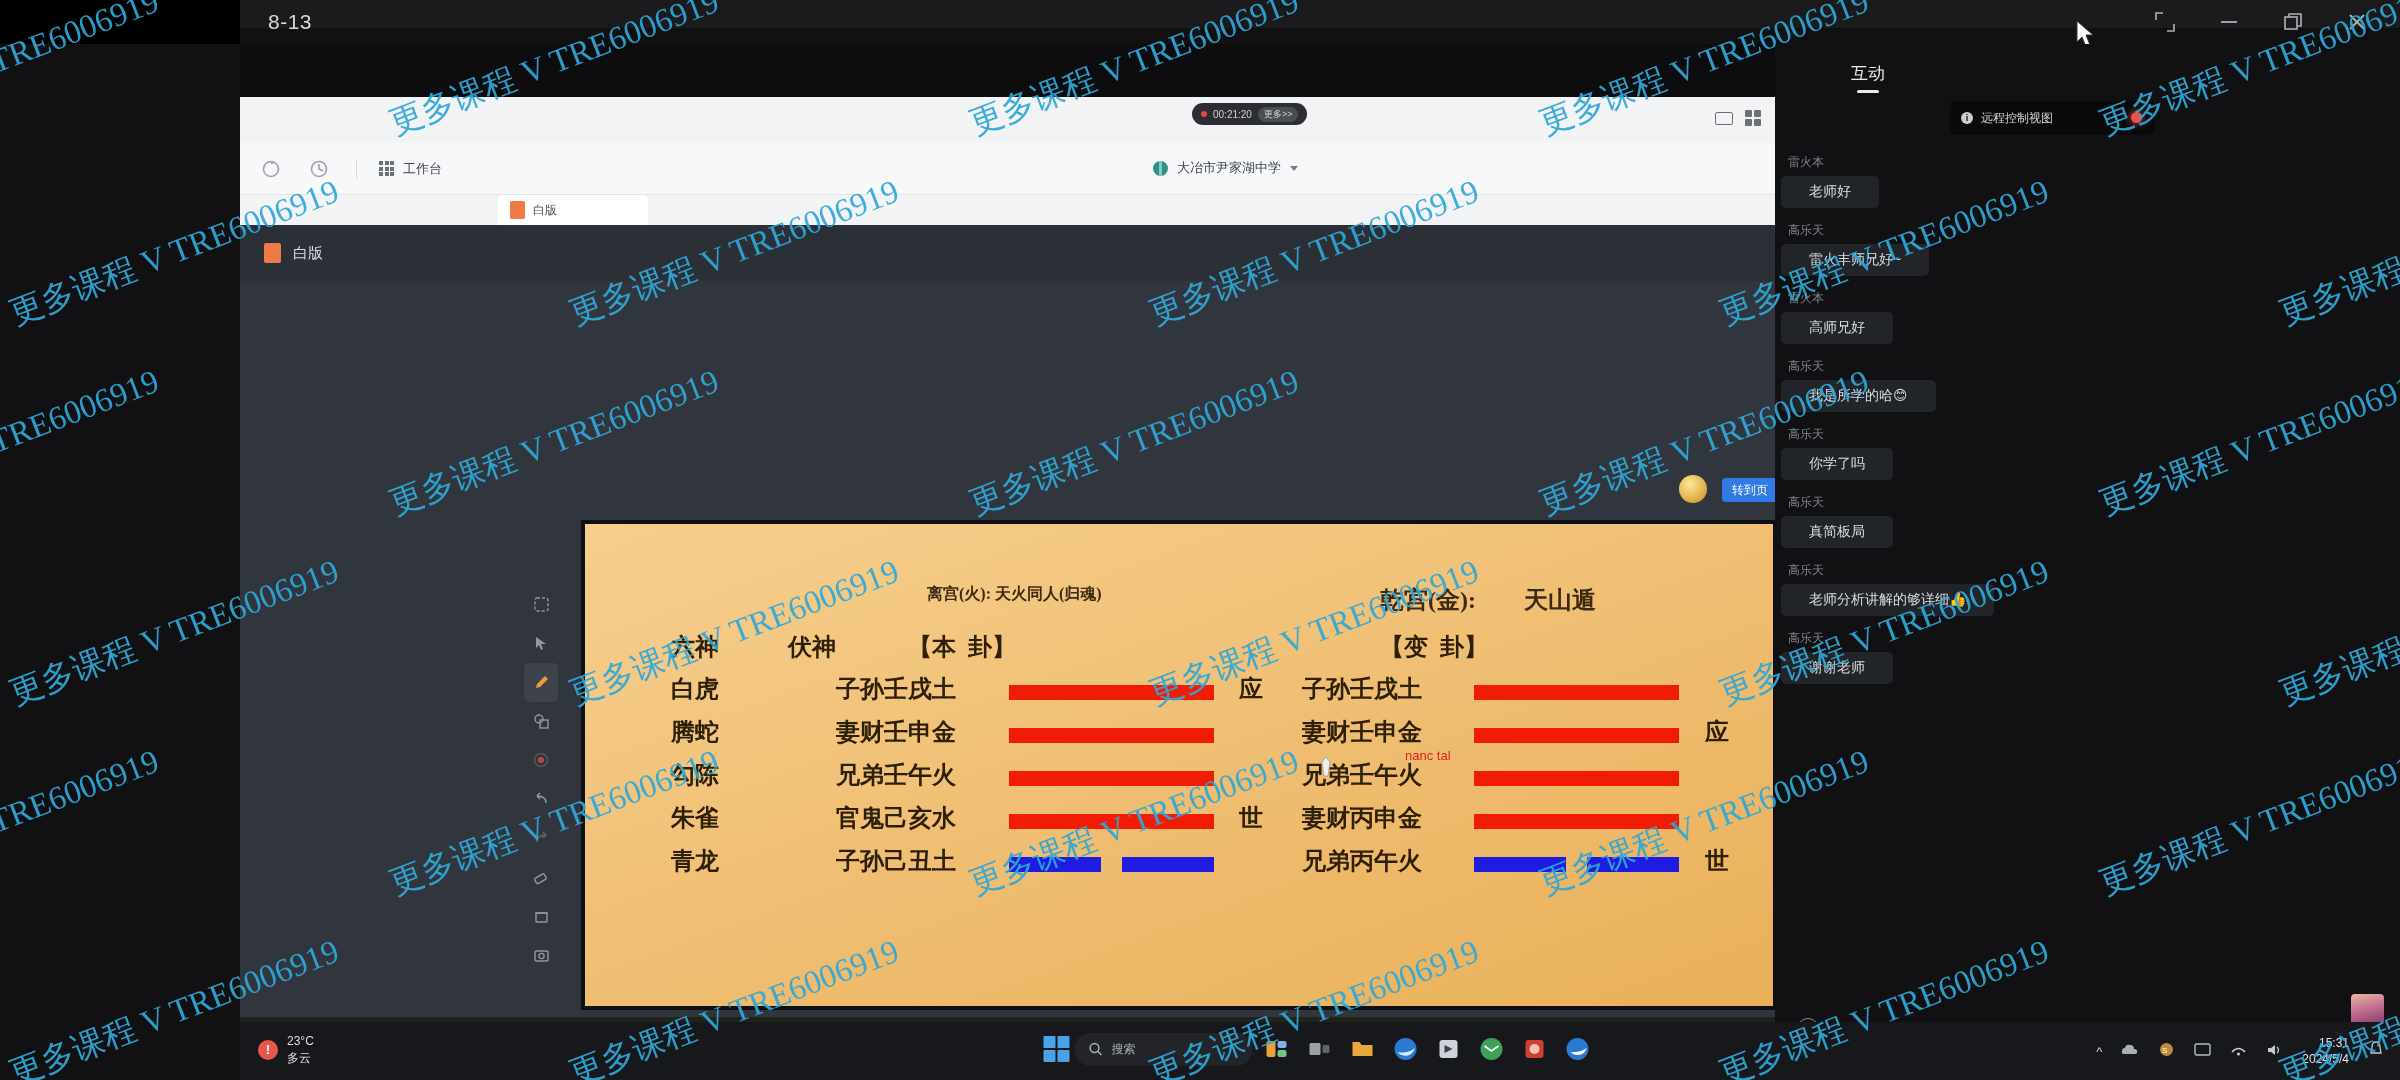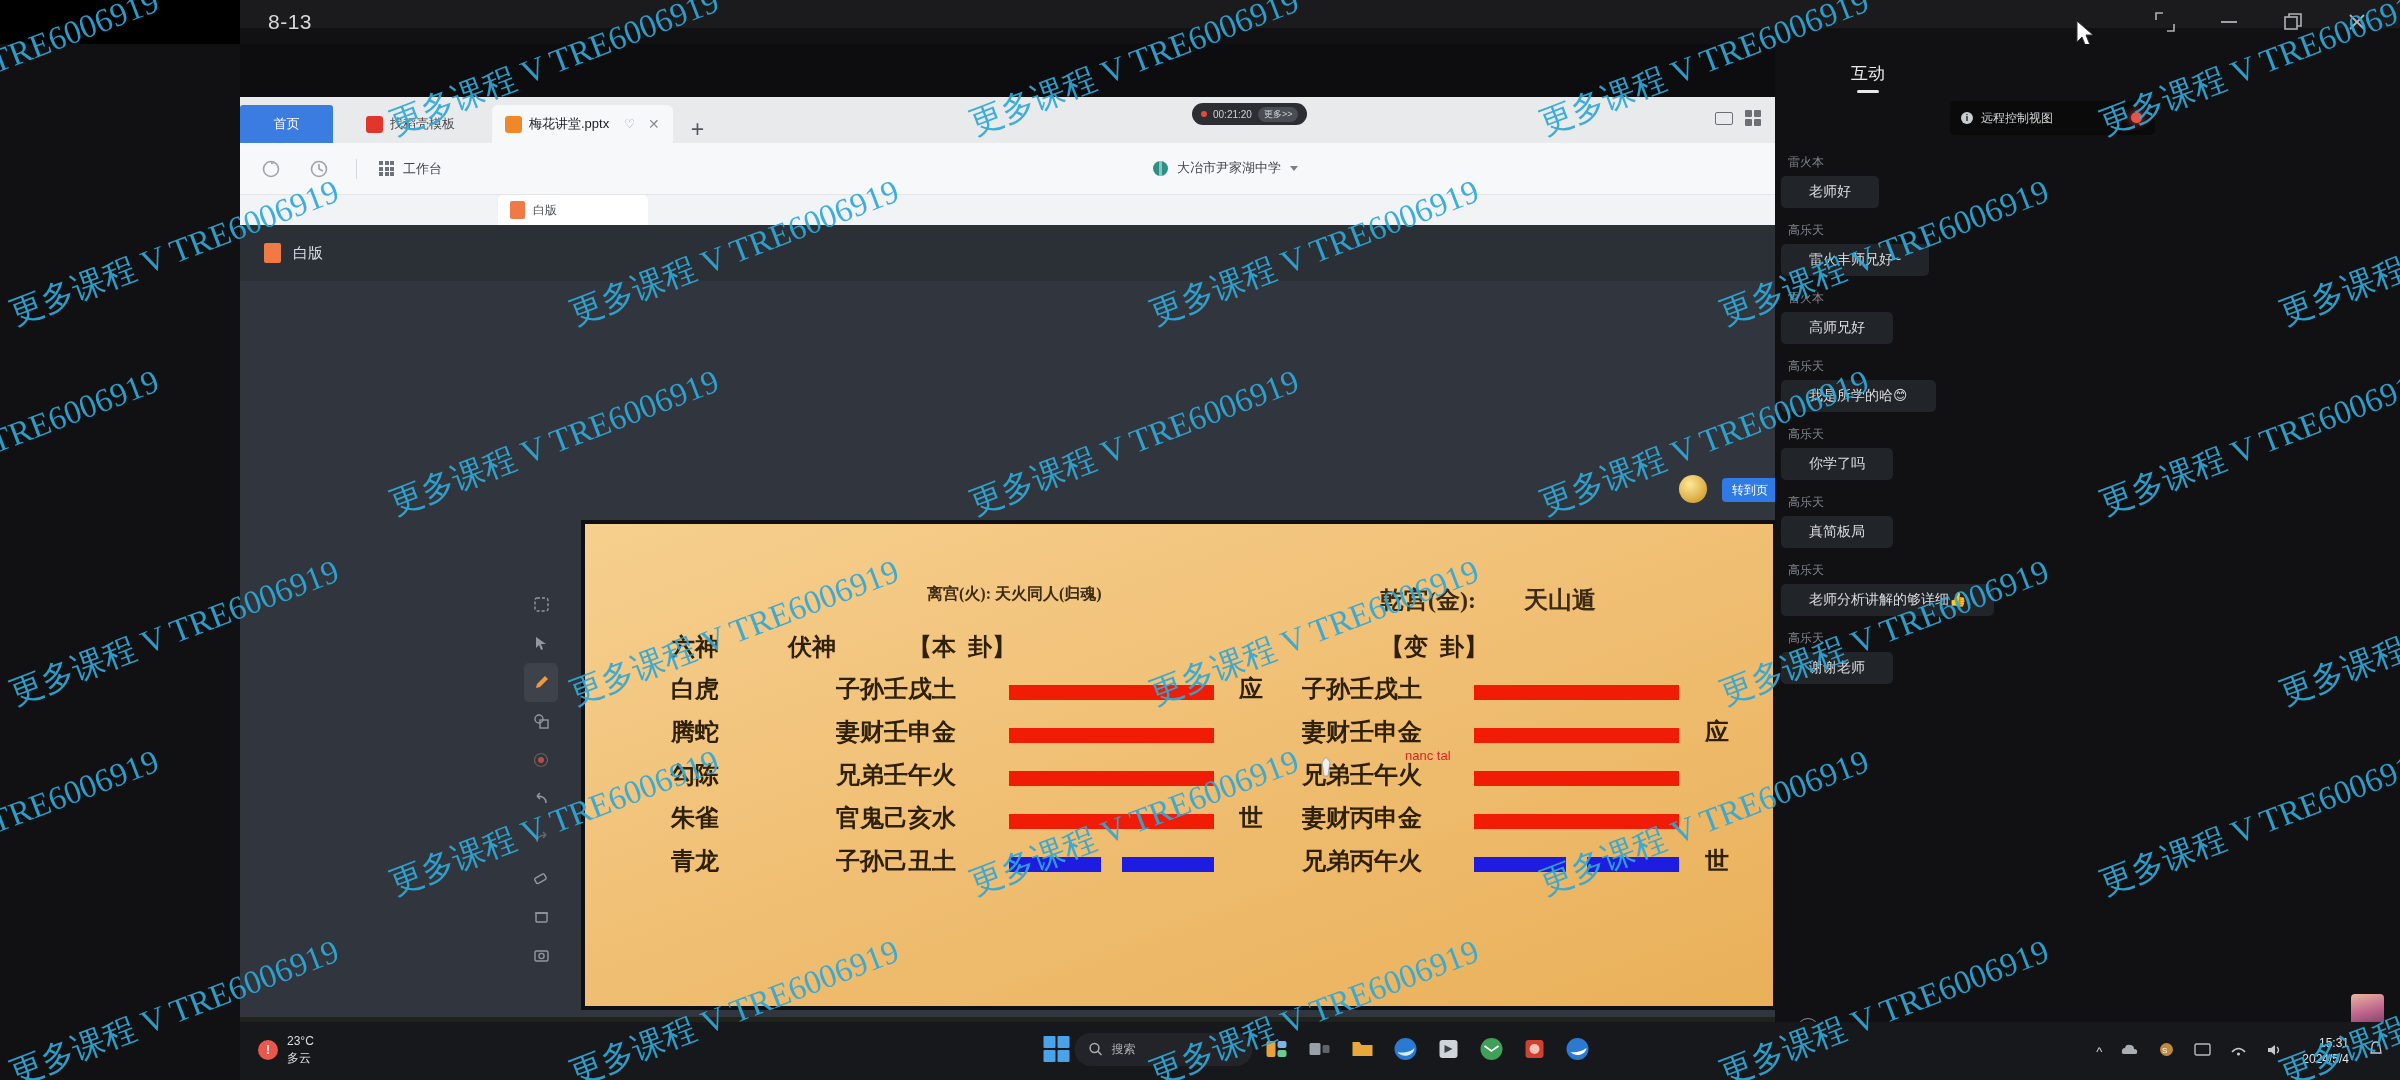--- a/index.html
+++ b/index.html
@@ -353,36 +353,20 @@
           <path d="M2 1 L2 22 L7 17 L11 27 L15 25 L11 15 L18 15 Z" fill="#fff" stroke="#333" stroke-width="1"></path>
         </svg>
     </div>
   </div>
 
   <div class="share-viewport">
     <div class="share-top-black"></div>
 
     <div class="wps-window">
 
-      <div class="wps-tabstrip">
-        <div class="tab-home">
-          <span>首页</span>
-        </div>
-        <div class="tab" style="margin-left:20px;">
-          <span class="tab-ico red"></span>
-          <span>找稻壳模板</span>
-        </div>
-        <div class="tab active" style="margin-left:24px;">
-          <span class="tab-ico orange"></span>
-          <span>梅花讲堂.pptx</span>
-          <span class="tab-heart">♡</span>
-          <span class="tab-close">✕</span>
-        </div>
-        <div class="tab-plus">+</div>
-      </div>
 
       <div class="rec-pill">
         <span class="rec-dot"></span>
         <span>00:21:20</span>
         <span class="rec-chip">更多&gt;&gt;</span>
       </div>
 
       <div class="wps-win-right">
         <div class="sq"></div>
         <div class="grid4">

